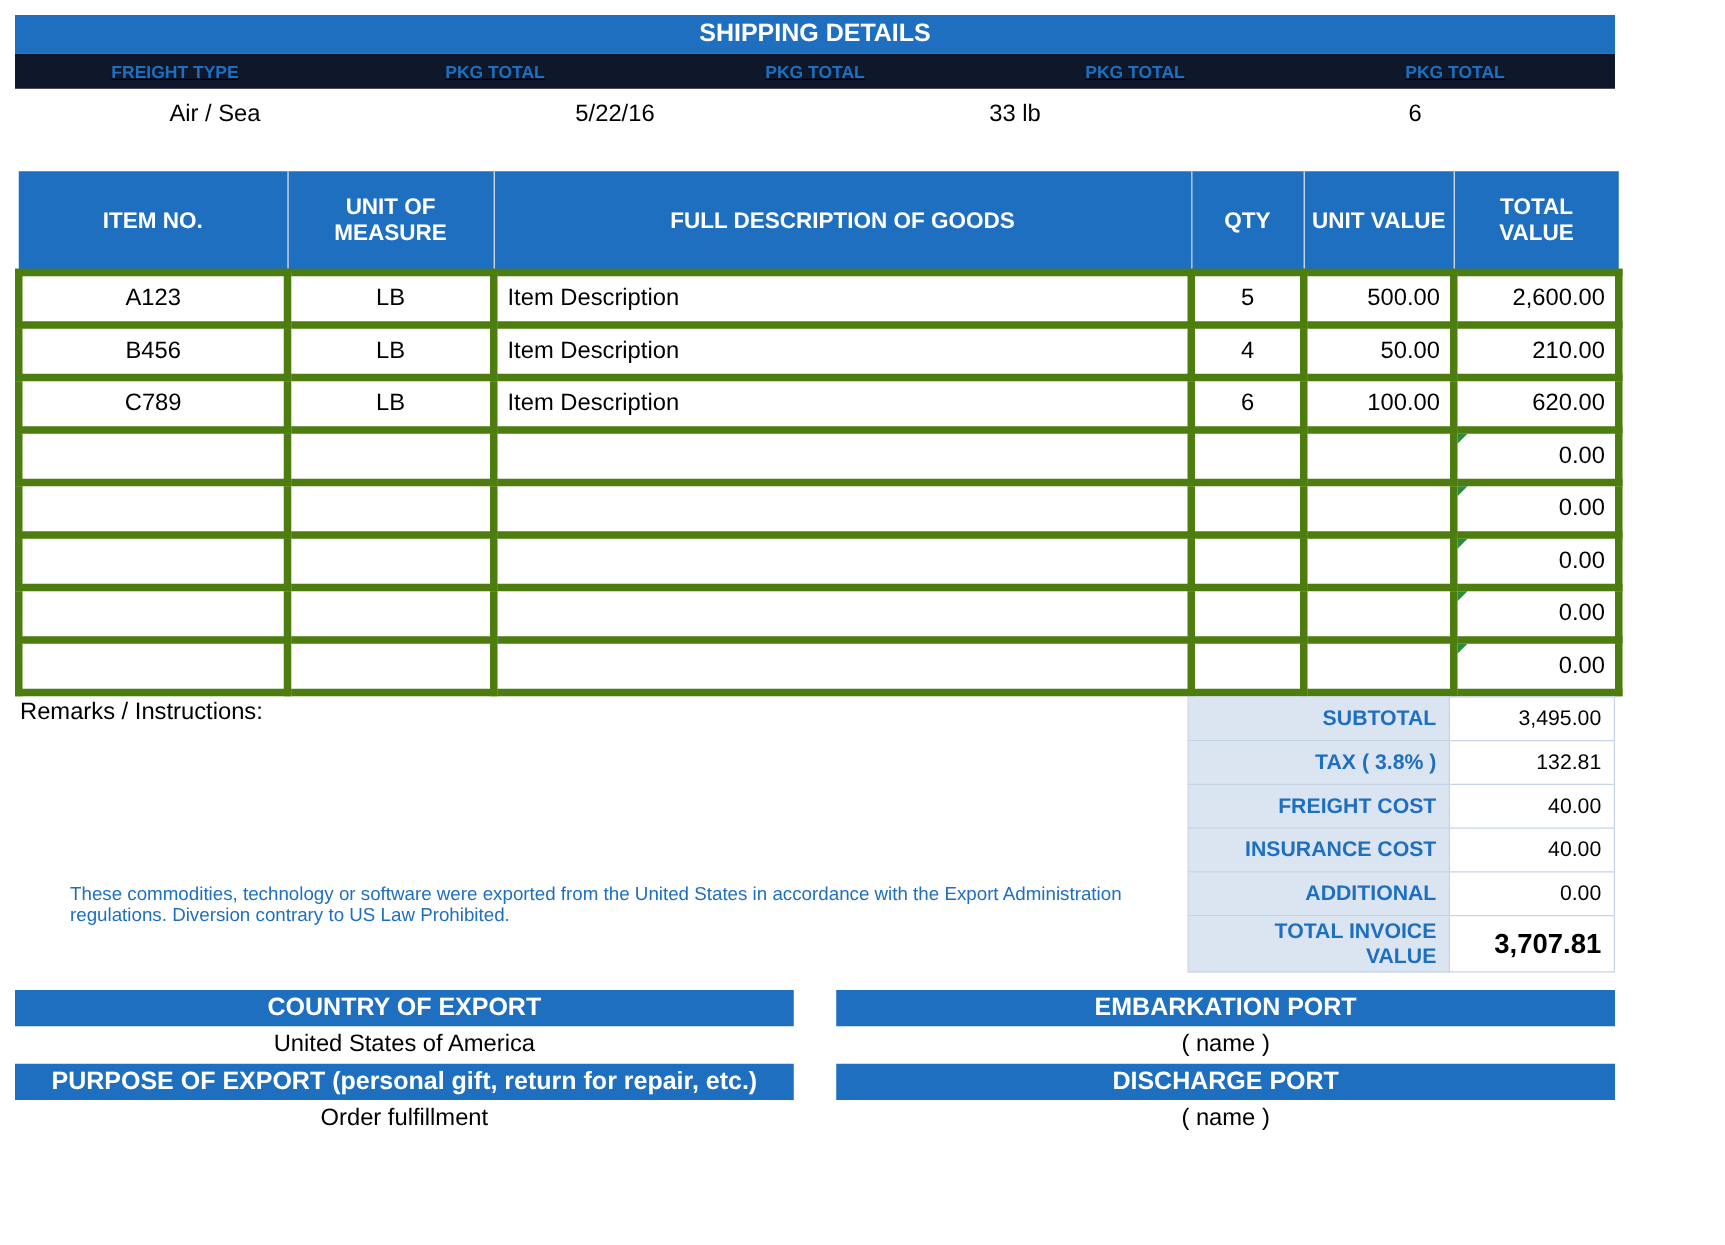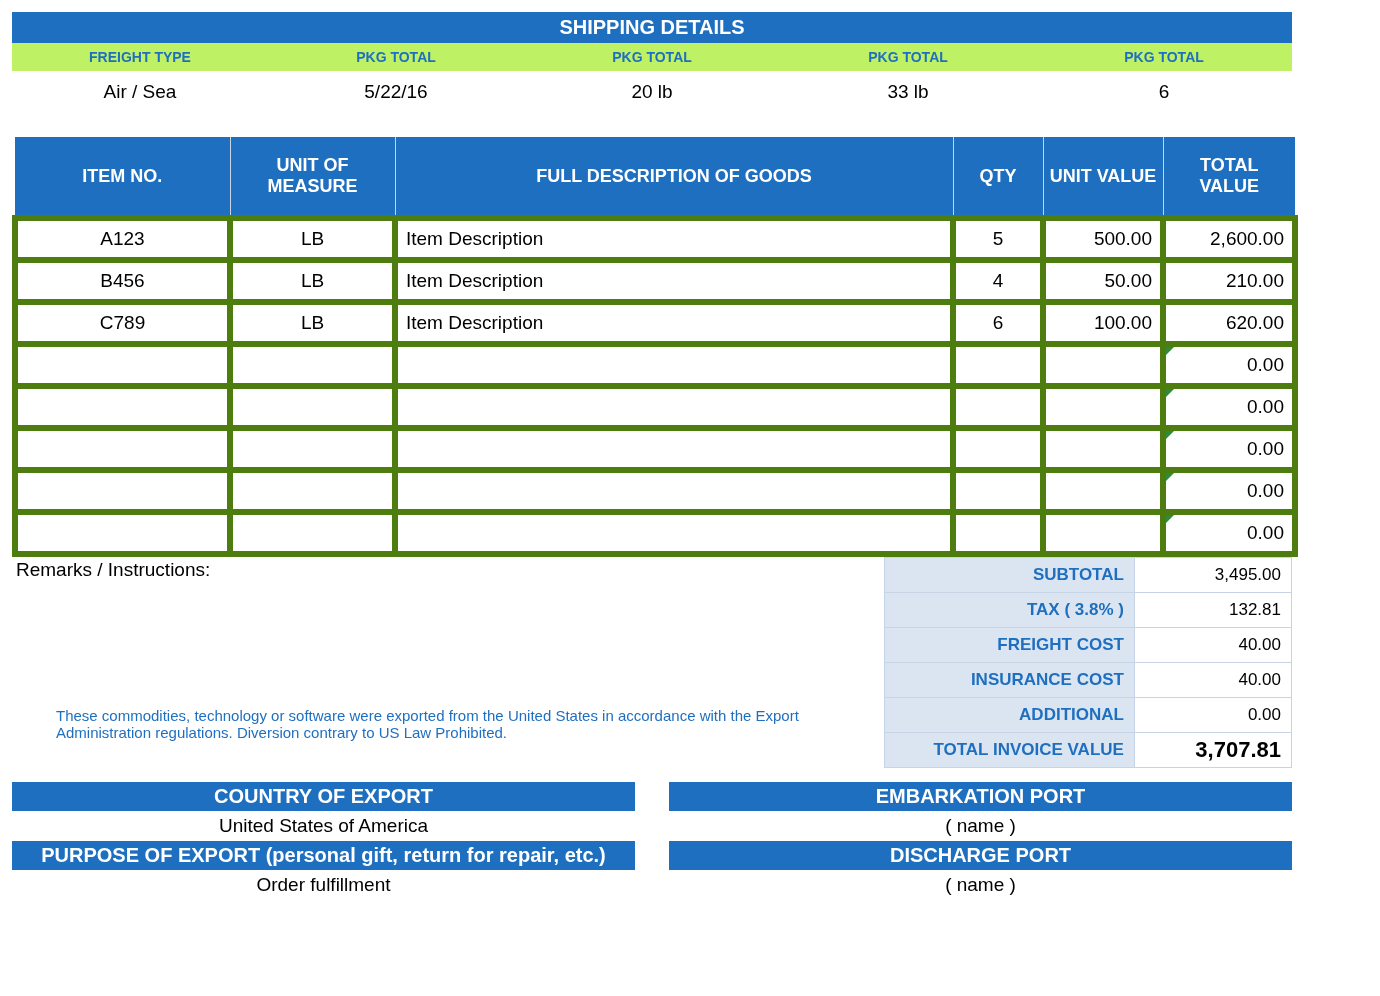--- a/index.html
+++ b/index.html
@@ -1,19 +1,19 @@
 <!DOCTYPE html>
 <html><head>
 <meta charset="utf-8">
 <style>
   *{box-sizing:border-box;margin:0;padding:0;}
   body{font-family:Arial,Helvetica,sans-serif;background:#fff;color:#000;font-size:18px;}
   .page{width:1280px;margin:12px;}
   .blue-bar{background:#1f6fc0;color:#fff;text-align:center;font-weight:bold;padding:4px 0;font-size:20px;}
-  .ship-head{display:flex;background:#bef264;}
+  .ship-head{display:flex;background:#0f172a;text-decoration:underline;}
   .ship-head>div{flex:1;text-align:center;color:#1f6fc0;font-weight:bold;font-size:14px;padding:6px 0;}
   .ship-row{display:flex;}
   .ship-row>div{flex:1;text-align:center;padding:10px 0;font-size:19px;}
 
   .spacer{height:24px;}
 
   table.items{width:100%;border-collapse:collapse;table-layout:fixed;}
   table.items th{background:#1f6fc0;color:#fff;font-weight:bold;text-align:center;vertical-align:middle;padding:18px 6px;font-size:18px;border-right:1px solid #c7d4e6;}
   table.items th:last-child{border-right:none;}
   table.items td{border:6px solid #4d7c0f;height:42px;padding:4px 8px;font-size:19px;vertical-align:middle;}
@@ -24,21 +24,21 @@
   .col-uval{width:120px;}
   .col-tval{width:132px;}
   .c{text-align:center;}
   .r{text-align:right;}
   .l{text-align:left;}
 
   .below{display:flex;}
   .remarks{flex:1;padding:2px 0 0 4px;font-size:19px;}
   .export-note{color:#1f6fc0;font-size:15px;text-align:left;padding:6px 40px 0 40px;}
 
-  table.totals{border-collapse:collapse;width:408px;}
+  table.totals{border-collapse:collapse;width:342px;}
   table.totals td{border:1px solid #c7d4e6;height:35px;padding:2px 10px;font-size:17px;}
   .tot-lbl{background:#dbe5f1;color:#1f6fc0;font-weight:bold;text-align:right;width:210px;}
   .tot-val{text-align:right;width:132px;}
   .tot-big td{height:48px;}
   .tot-big .tot-val{font-weight:bold;font-size:22px;padding-left:28px;}
 
   .spacer2{height:14px;}
   .pair{display:flex;gap:34px;}
   .pair>div{flex:1;}
   .pair-hd{background:#1f6fc0;color:#fff;font-weight:bold;text-align:center;font-size:20px;padding:3px 0;}
@@ -57,21 +57,20 @@
   <div class="ship-head">
     <div>FREIGHT TYPE</div>
     <div>PKG TOTAL</div>
     <div>PKG TOTAL</div>
     <div>PKG TOTAL</div>
     <div>PKG TOTAL</div>
   </div>
   <div class="ship-row">
     <div>Air / Sea</div>
     <div>5/22/16</div>
-    <div>20 lb</div>
     <div>33 lb</div>
     <div>6</div>
   </div>
 
   <div class="spacer"></div>
 
   <table class="items">
     <colgroup>
       <col class="col-item">
         <col class="col-uom">

